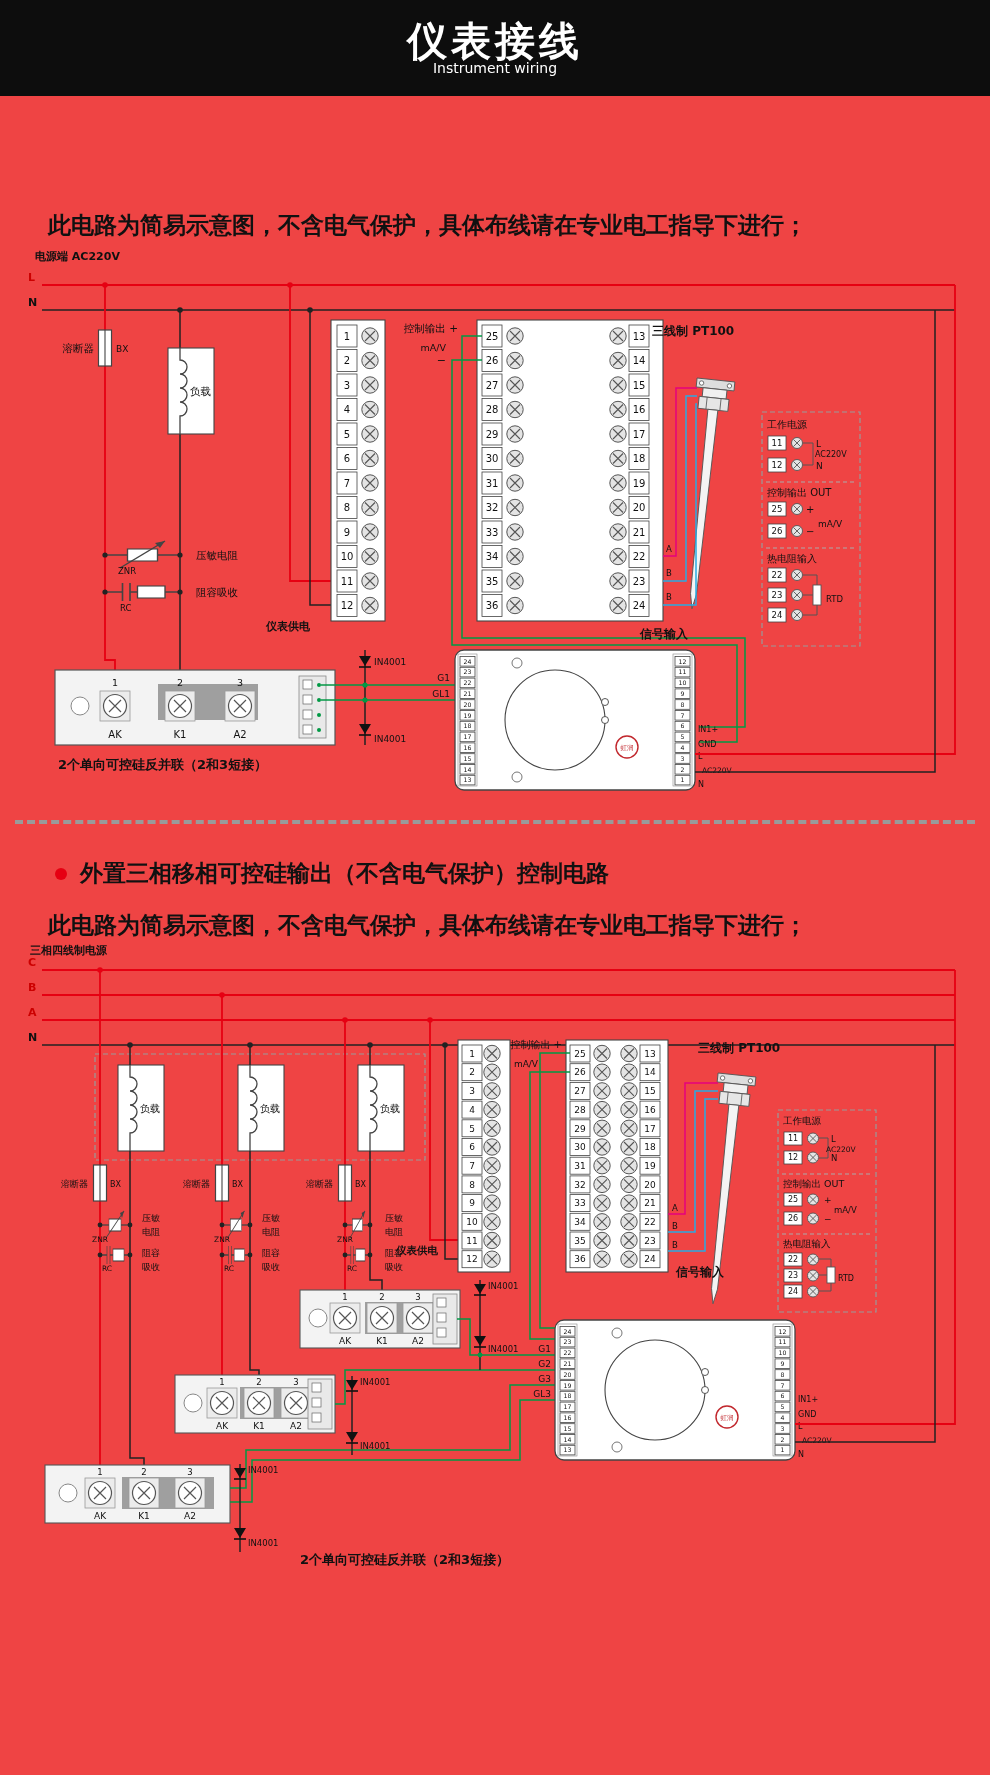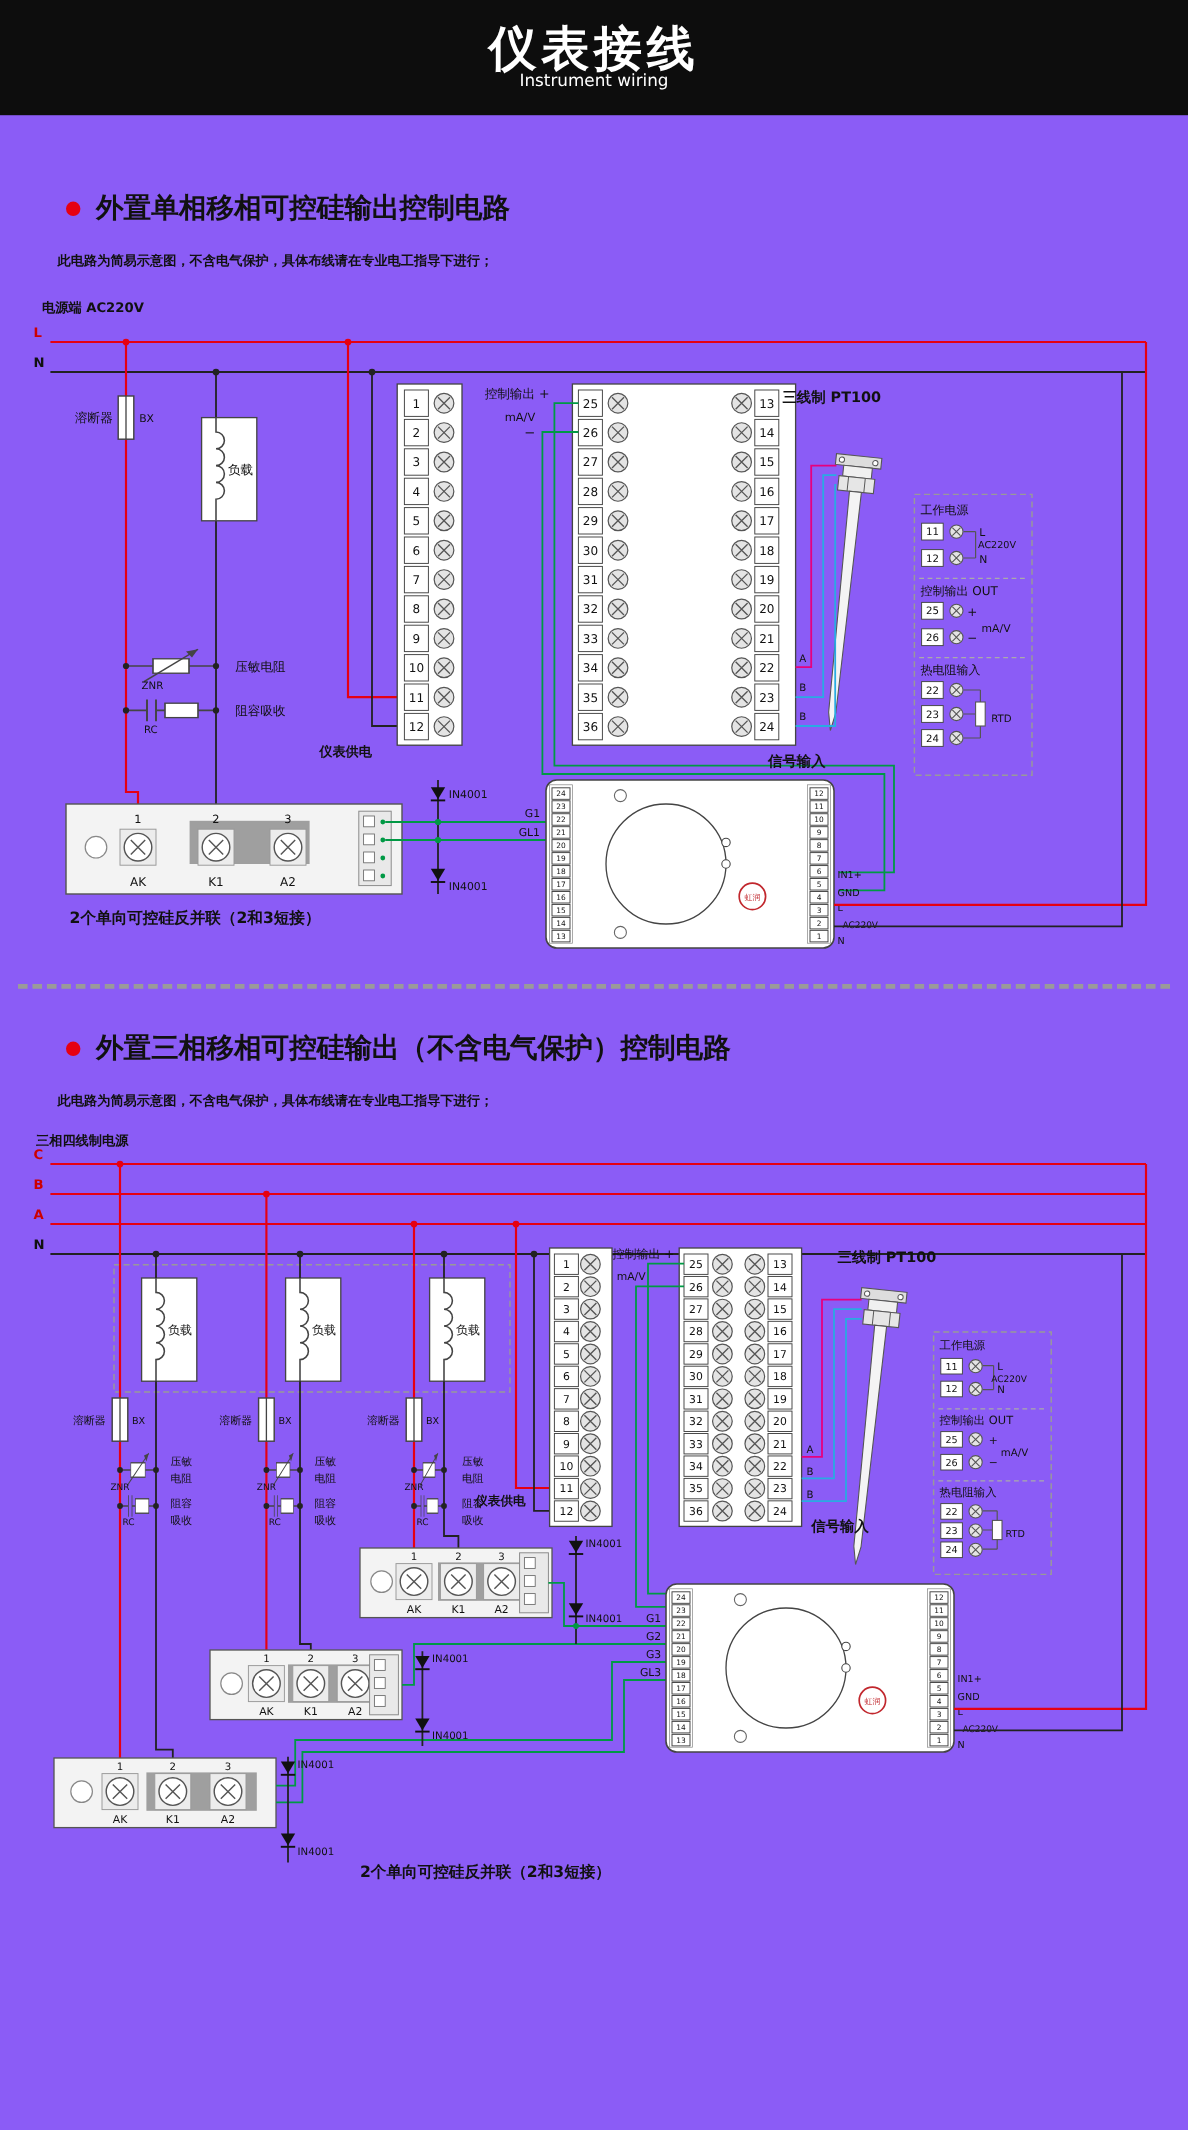--- a/index.html
+++ b/index.html
@@ -1,26 +1,26 @@
 <!DOCTYPE html>
 <html><head>
 <meta charset="utf-8">
 <style>
   html,body{margin:0;padding:0;background:#fff;}
-  #page{position:relative;width:990px;height:1775px;background:#8b5cf6;overflow:hidden;
+  #page{position:relative;width:990px;height:1775px;background:#ef4444;overflow:hidden;
         font-family:"DejaVu Sans",sans-serif;color:#111;}
   
   #hdr{position:absolute;top:0;left:0;width:990px;height:96px;background:#0d0d0d;
        display:flex;flex-direction:column;align-items:center;justify-content:center;}
   #hdr .t{color:#fff;font-size:40px;font-weight:bold;letter-spacing:4px;line-height:1.05;}
   #hdr .s{color:#fff;font-size:14px;margin-top:-2px;}
   .sec-title{position:absolute;left:55px;display:flex;align-items:center;gap:13px;}
   .sec-title .bullet{width:12px;height:12px;border-radius:50%;background:#e60012;flex:0 0 auto;}
   .sec-title .txt{font-size:23px;font-weight:bold;}
-  .note{position:absolute;left:48px;font-size:11px;font-weight:bold;}
+  .note{position:absolute;left:48px;font-size:23px;font-weight:bold;}
   #sep{position:absolute;top:820px;left:15px;width:960px;border-top:4px dashed #9a9a9a;}
   svg.diagram{position:absolute;left:0;overflow:visible;}
   
   .w-red{stroke:#e60012;stroke-width:1.8;fill:none;}
   .w-blk{stroke:#222;stroke-width:1.5;fill:none;}
   .w-grn{stroke:#009944;stroke-width:1.5;fill:none;}
   .w-blu{stroke:#29abe2;stroke-width:1.5;fill:none;}
   .w-mag{stroke:#e6007e;stroke-width:1.5;fill:none;}
   .thin{stroke:#555;stroke-width:1;fill:none;}
   .dashbox{fill:none;stroke:#999;stroke-width:1.2;stroke-dasharray:5 3;}
@@ -34,24 +34,20 @@
 </head>
 <body>
 
 <div id="page">
 
   <div id="hdr">
     <div class="t">仪表接线</div>
     <div class="s">Instrument wiring</div>
   </div>
 
-  <div class="sec-title" style="top:158px">
-    <span class="bullet"></span>
-    <span class="txt">外置单相移相可控硅输出控制电路</span>
-  </div>
   <div class="note" style="top:210px">此电路为简易示意图，不含电气保护，具体布线请在专业电工指导下进行；</div>
 
   <svg width="0" height="0" style="position:absolute">
     <defs>
       <g id="screw8">
           <circle r="8.2" fill="#e4e4e4" stroke="#555" stroke-width="1"></circle>
           <path d="M-5,-5 L5,5 M-5,5 L5,-5" stroke="#555" stroke-width="1.1" fill="none"></path>
         </g>
       <g id="screw6">
           <circle r="5.5" fill="#e4e4e4" stroke="#555" stroke-width="0.9"></circle>

